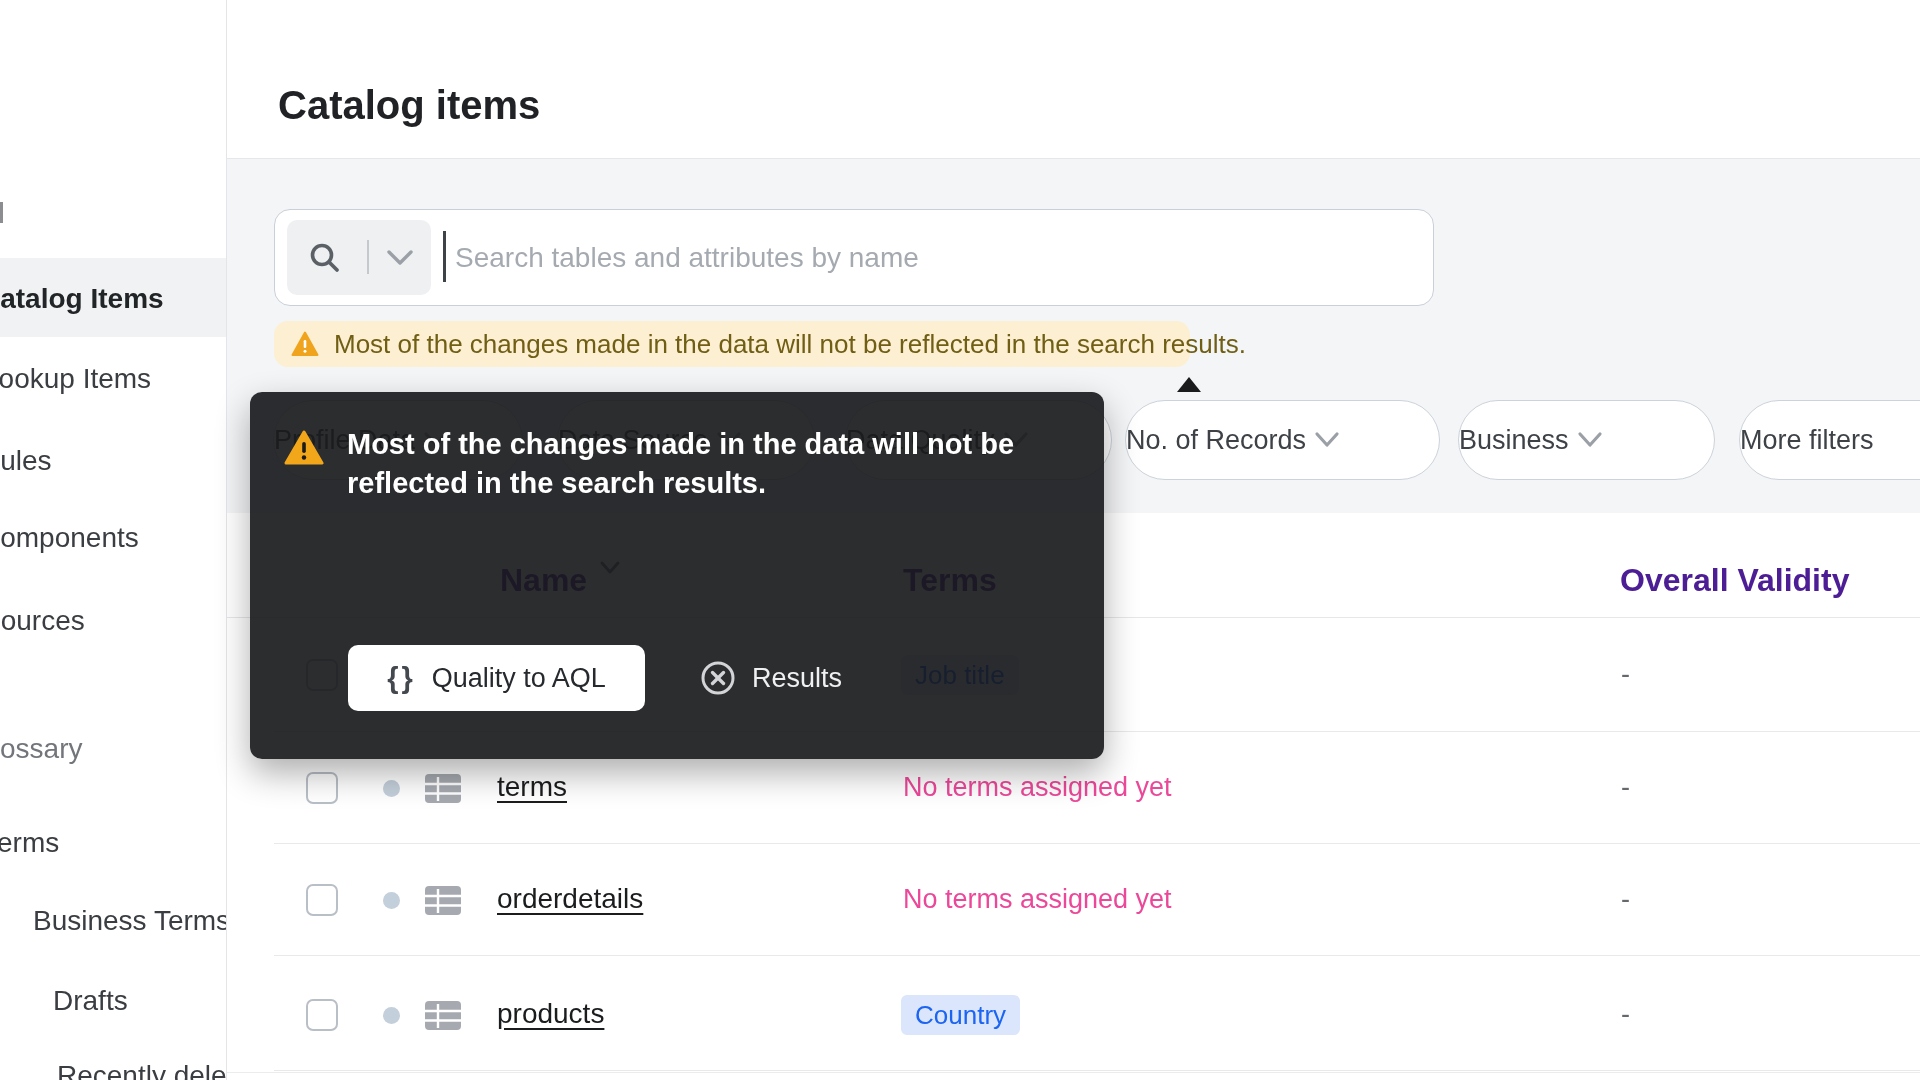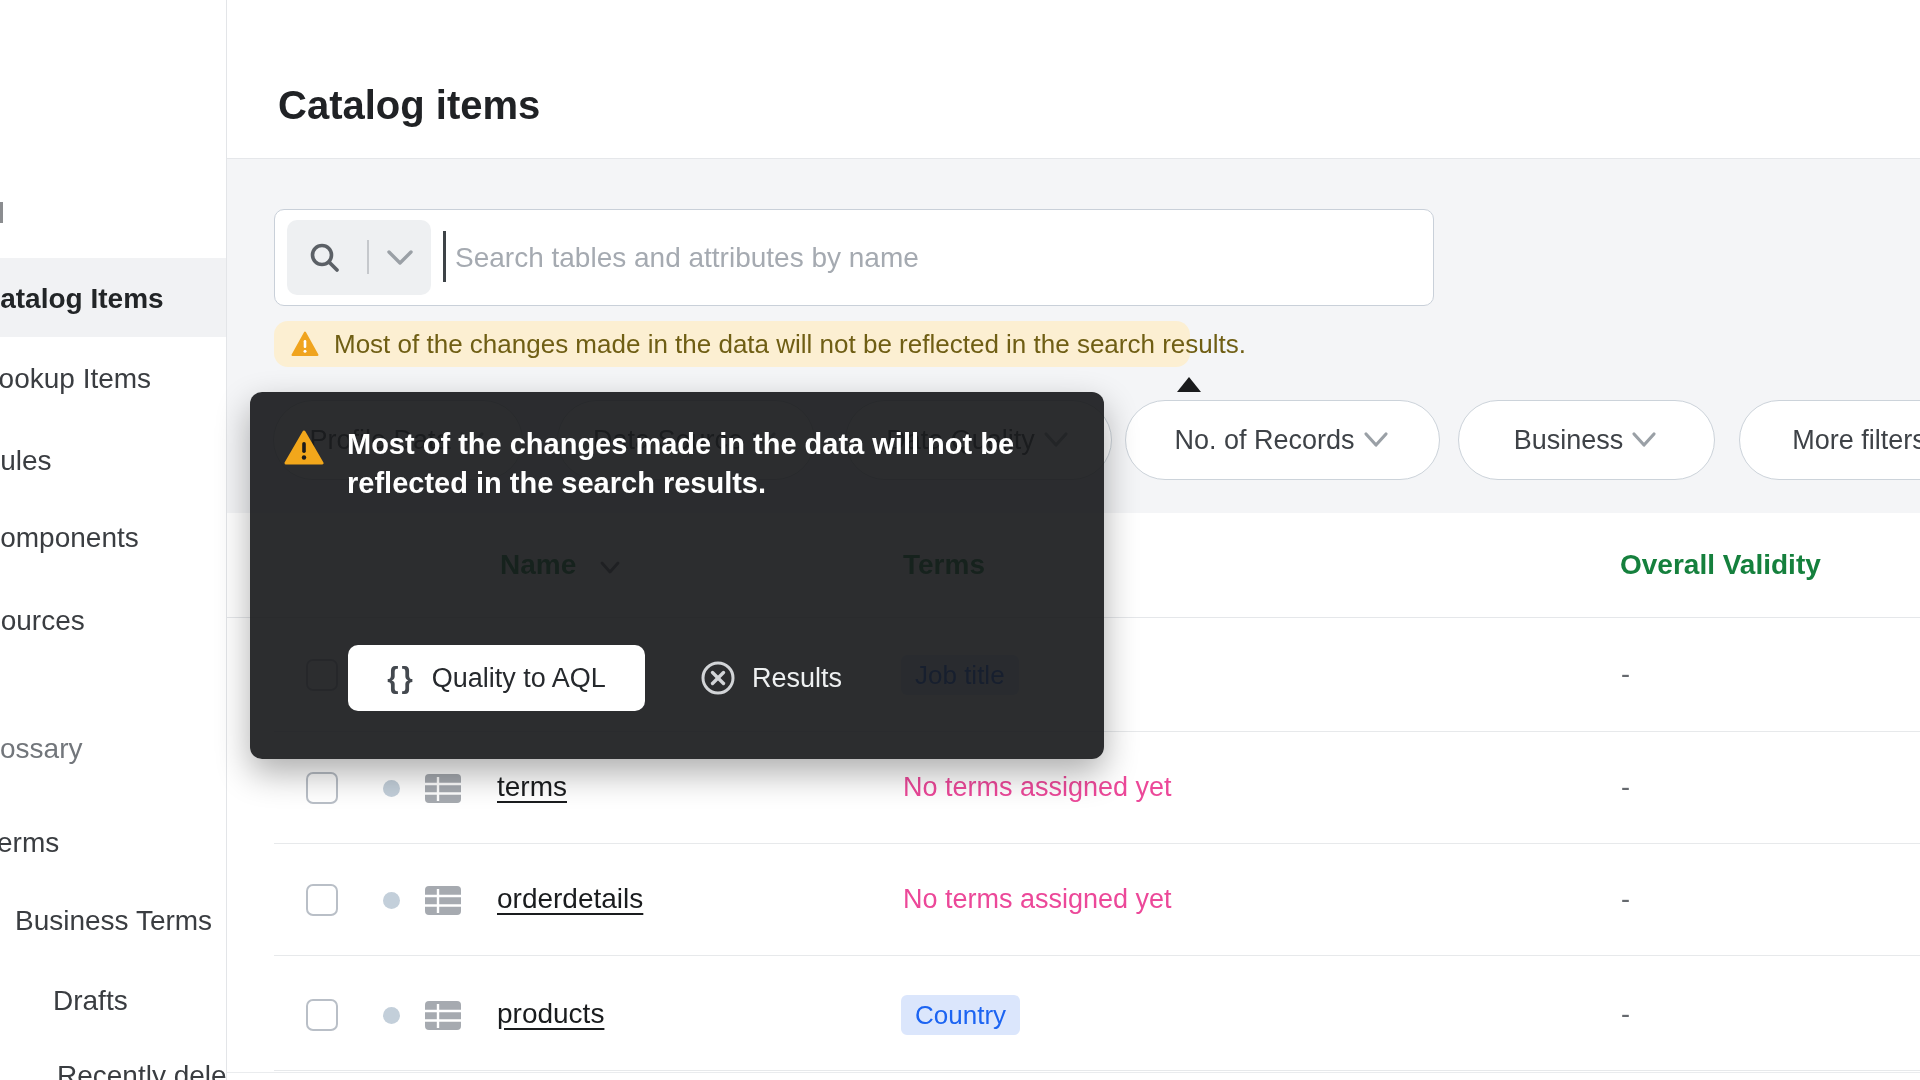--- a/index.html
+++ b/index.html
@@ -12,58 +12,58 @@
   .side-item span{display:inline-block;white-space:nowrap;}
   #active-band{position:absolute;left:0;top:258px;width:227px;height:79px;background:#f1f2f4;}
   .it-catalog{top:282px;font-weight:700;color:#222527;}
   .it-catalog span{margin-left:-20px;}
   .it-lookup{top:362px;}  .it-lookup span{margin-left:-17px;}
   .it-rules{top:444px;}   .it-rules span{margin-left:-20px;}
   .it-comp{top:521px;}    .it-comp span{margin-left:-20px;}
   .it-sources{top:604px;} .it-sources span{margin-left:-18px;}
   .it-glossary{top:732px;color:#72767b;} .it-glossary span{margin-left:-28px;}
   .it-terms{top:826px;}   .it-terms span{margin-left:-17px;}
-  .it-bterms{top:904px;}  .it-bterms span{margin-left:15px;}
+  .it-bterms{top:904px;}  .it-bterms span{margin-left:33px;}
   .it-drafts{top:984px;}  .it-drafts span{margin-left:53px;}
   .it-recent{top:1059px;} .it-recent span{margin-left:57px;}
   #side-frag{position:absolute;left:0;top:202px;width:3px;height:21px;background:#8b8d90;}
 
   
   #page-title{position:absolute;left:278px;top:56px;font-size:40px;font-weight:700;color:#202225;z-index:1;}
   #header-divider{position:absolute;left:227px;top:158px;width:1693px;height:1px;background:#e5e7ea;}
   #filter-panel{position:absolute;left:227px;top:159px;width:1693px;height:354px;background:#f4f5f7;}
 
   
-  #search-box{position:absolute;left:274px;top:209px;width:1160px;height:97px;background:#fff;border:1.5px solid #c9d0d9;border-radius:10px;z-index:1;}
+  #search-box{position:absolute;left:274px;top:209px;width:1160px;height:97px;background:#fff;border:1.5px solid #c9d0d9;border-radius:16px;z-index:1;}
   #search-left{position:absolute;left:12px;top:10px;width:144px;height:75px;background:#eef0f2;border-radius:10px;}
   #search-icon{position:absolute;left:20px;top:20px;}
   #search-divider{position:absolute;left:80px;top:20px;width:2px;height:34px;background:#c5c8cc;}
   #search-scope-chevron{position:absolute;left:96px;top:27px;}
   #search-caret{position:absolute;left:168px;top:21px;width:2.5px;height:51px;background:#3e4347;}
   #search-placeholder{position:absolute;left:180px;top:0;height:97px;line-height:95px;font-size:28px;color:#a5aab1;white-space:nowrap;}
 
   
   #banner{position:absolute;left:274px;top:321px;width:916px;height:46px;background:#fcefd2;border-radius:14px;z-index:1;display:flex;align-items:center;}
   #banner .b-icon{margin-left:17px;display:flex;}
   #banner .b-text{margin-left:15px;font-size:26px;color:#6f5e14;white-space:nowrap;}
   #pointer-up{position:absolute;left:1177px;top:377px;width:0;height:0;border-left:12px solid transparent;border-right:12px solid transparent;border-bottom:15px solid #1a1b1d;z-index:3;}
 
   
-  .chip{position:absolute;top:400px;height:80px;background:#fff;border:1.5px solid #ccd3da;border-radius:40px;display:flex;align-items:center;justify-content:center;gap:6px;font-size:27px;color:#3e4247;white-space:nowrap;z-index:1;}
+  .chip{position:absolute;top:400px;height:80px;background:#fff;border:1.5px solid #ccd3da;border-radius:40px;display:flex;align-items:center;justify-content:flex-start;gap:6px;font-size:27px;color:#3e4247;white-space:nowrap;z-index:1;}
   .chip-1{left:273px;width:250px;}
   .chip-2{left:557px;width:258px;}
   .chip-3{left:845px;width:267px;}
   .chip-4{left:1125px;width:315px;}
   .chip-5{left:1458px;width:257px;}
   .chip-6{left:1739px;width:240px;}
 
   
   #table{position:absolute;left:227px;top:513px;width:1693px;height:567px;background:#fff;}
   #thead{position:absolute;left:0;top:0;width:1693px;height:105px;border-bottom:1px solid #e5e7ea;}
-  .th{position:absolute;top:36px;font-size:28px;font-weight:700;color:#15803d;white-space:nowrap;}
+  .th{position:absolute;top:49px;font-size:32px;font-weight:700;color:#4c1d95;white-space:nowrap;}
   .th-name{left:273px;}
   .th-terms{left:676px;}
   .th-validity{left:1393px;}
   #name-sort{position:absolute;left:371px;top:47px;}
   .trow{position:absolute;left:0;width:1693px;height:112px;}
   .trow .sep{position:absolute;left:47px;bottom:0;width:1646px;height:1px;background:#e7e9eb;}
   .r1{top:105px;height:114px;} .r2{top:219px;} .r3{top:331px;text-decoration:underline;} .r4{top:446px;}
   .cb{position:absolute;left:79px;top:50%;margin-top:-16px;width:32px;height:32px;background:#fff;border:2px solid #b9bfc7;border-radius:7px;}
   .dot{position:absolute;left:156px;top:50%;margin-top:-8px;width:17px;height:17px;border-radius:50%;background:#c3cfda;}
   .tbl-icon{position:absolute;left:197px;top:50%;margin-top:-15px;}

